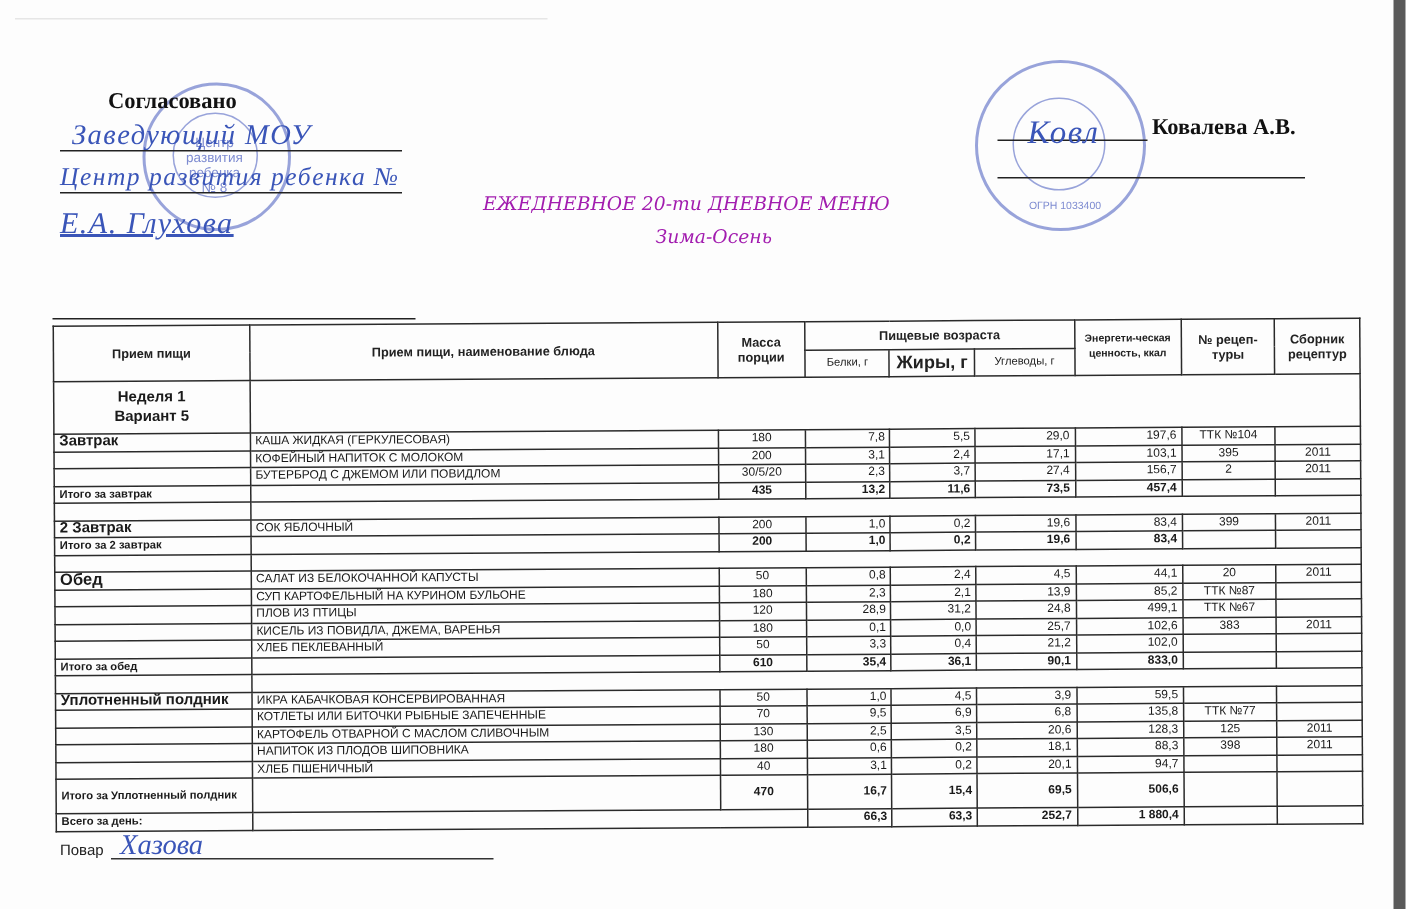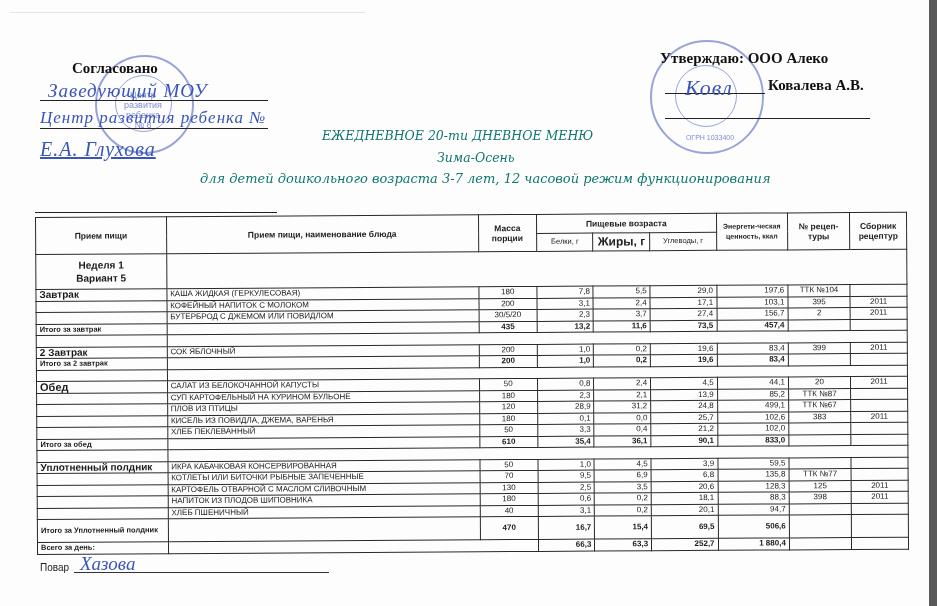--- a/index.html
+++ b/index.html
@@ -15,21 +15,21 @@
   .hand { position:absolute; font-family:"Liberation Serif", serif; font-style:italic; color:#3a55b8; font-size:19px; letter-spacing:1px; white-space:nowrap; }
   .hline { position:absolute; height:1px; background:#222; }
 
   .stamp { position:absolute; border-radius:50%; border:2px solid rgba(70,90,190,0.55); }
   .stamp.inner { border-width:1px; }
   .stamp-text { position:absolute; font-size:9px; color:rgba(70,90,190,0.7); text-align:center; line-height:10px; }
 
   .approve { position:absolute; left:660px; top:50px; font-family:"Liberation Serif", serif; font-weight:bold; font-size:15px; color:#111; }
   .approver { position:absolute; left:768px; top:77px; font-family:"Liberation Serif", serif; font-weight:bold; font-size:15px; color:#111; }
 
-  .title1, .title2, .title3 { position:absolute; font-family:"DejaVu Serif", serif; font-style:italic; color:#0f766e; white-space:nowrap; }
+  .title1, .title2, .title3 { position:absolute; font-family:"DejaVu Serif", serif; font-style:italic; color:#a21caf; white-space:nowrap; }
   .title1 { left:322px; top:128px; font-size:12.5px; }
   .title2 { left:437px; top:150px; font-size:12.5px; }
   .title3 { left:200px; top:171px; font-size:13px; }
 
   table.menu {
     position:absolute; left:35px; top:217px; width:872px;
     border-collapse:collapse; font-family:"Liberation Sans", sans-serif;
     transform:rotate(-0.35deg); transform-origin:left top;
   }
   table.menu td, table.menu th { border:1px solid #2a2a2a; padding:0 3px; font-size:8px; height:10.5px; line-height:10px; }
@@ -71,29 +71,27 @@
   <div class="agreed">Согласовано</div>
   <div class="hand" style="left:48px;top:80px;">Заведующий МОУ</div>
   <div class="hline" style="left:40px;top:100px;width:228px;"></div>
   <div class="hand" style="left:40px;top:108px;font-size:17px;">Центр развития ребенка №</div>
   <div class="hline" style="left:40px;top:128px;width:228px;"></div>
   <div class="hand" style="left:40px;top:138px;font-size:20px;text-decoration:underline;">Е.А. Глухова</div>
 
   <div class="stamp" style="left:650px;top:40px;width:110px;height:110px;"></div>
   <div class="stamp inner" style="left:675px;top:65px;width:60px;height:60px;"></div>
   <div class="stamp-text" style="left:680px;top:133px;width:60px;font-size:7px;">ОГРН 1033400</div>
-  <div class="approve">Утверждаю: ООО Алеко</div>
   <div class="approver">Ковалева А.В.</div>
   <div class="hline" style="left:665px;top:93px;width:100px;"></div>
   <div class="hline" style="left:665px;top:118px;width:205px;"></div>
   <div class="hand" style="left:685px;top:75px;font-size:22px;">Ковл</div>
 
   <div class="title1">ЕЖЕДНЕВНОЕ 20-ти ДНЕВНОЕ МЕНЮ</div>
   <div class="title2">Зима-Осень</div>
-  <div class="title3">для детей дошкольного возраста 3-7 лет, 12 часовой режим функционирования</div>
   <div class="hline" style="left:35px;top:212px;width:242px;"></div>
 
   <table class="menu">
     <thead>
       <tr>
         <th class="c-meal" rowspan="2" style="height:36px;">Прием пищи</th>
         <th class="c-dish" rowspan="2">Прием пищи, наименование блюда</th>
         <th class="c-mass" rowspan="2">Масса порции</th>
         <th colspan="3">Пищевые возраста</th>
         <th class="c-kcal" rowspan="2" style="font-size:7px;text-align:center;">Энергети-ческая ценность, ккал</th>

